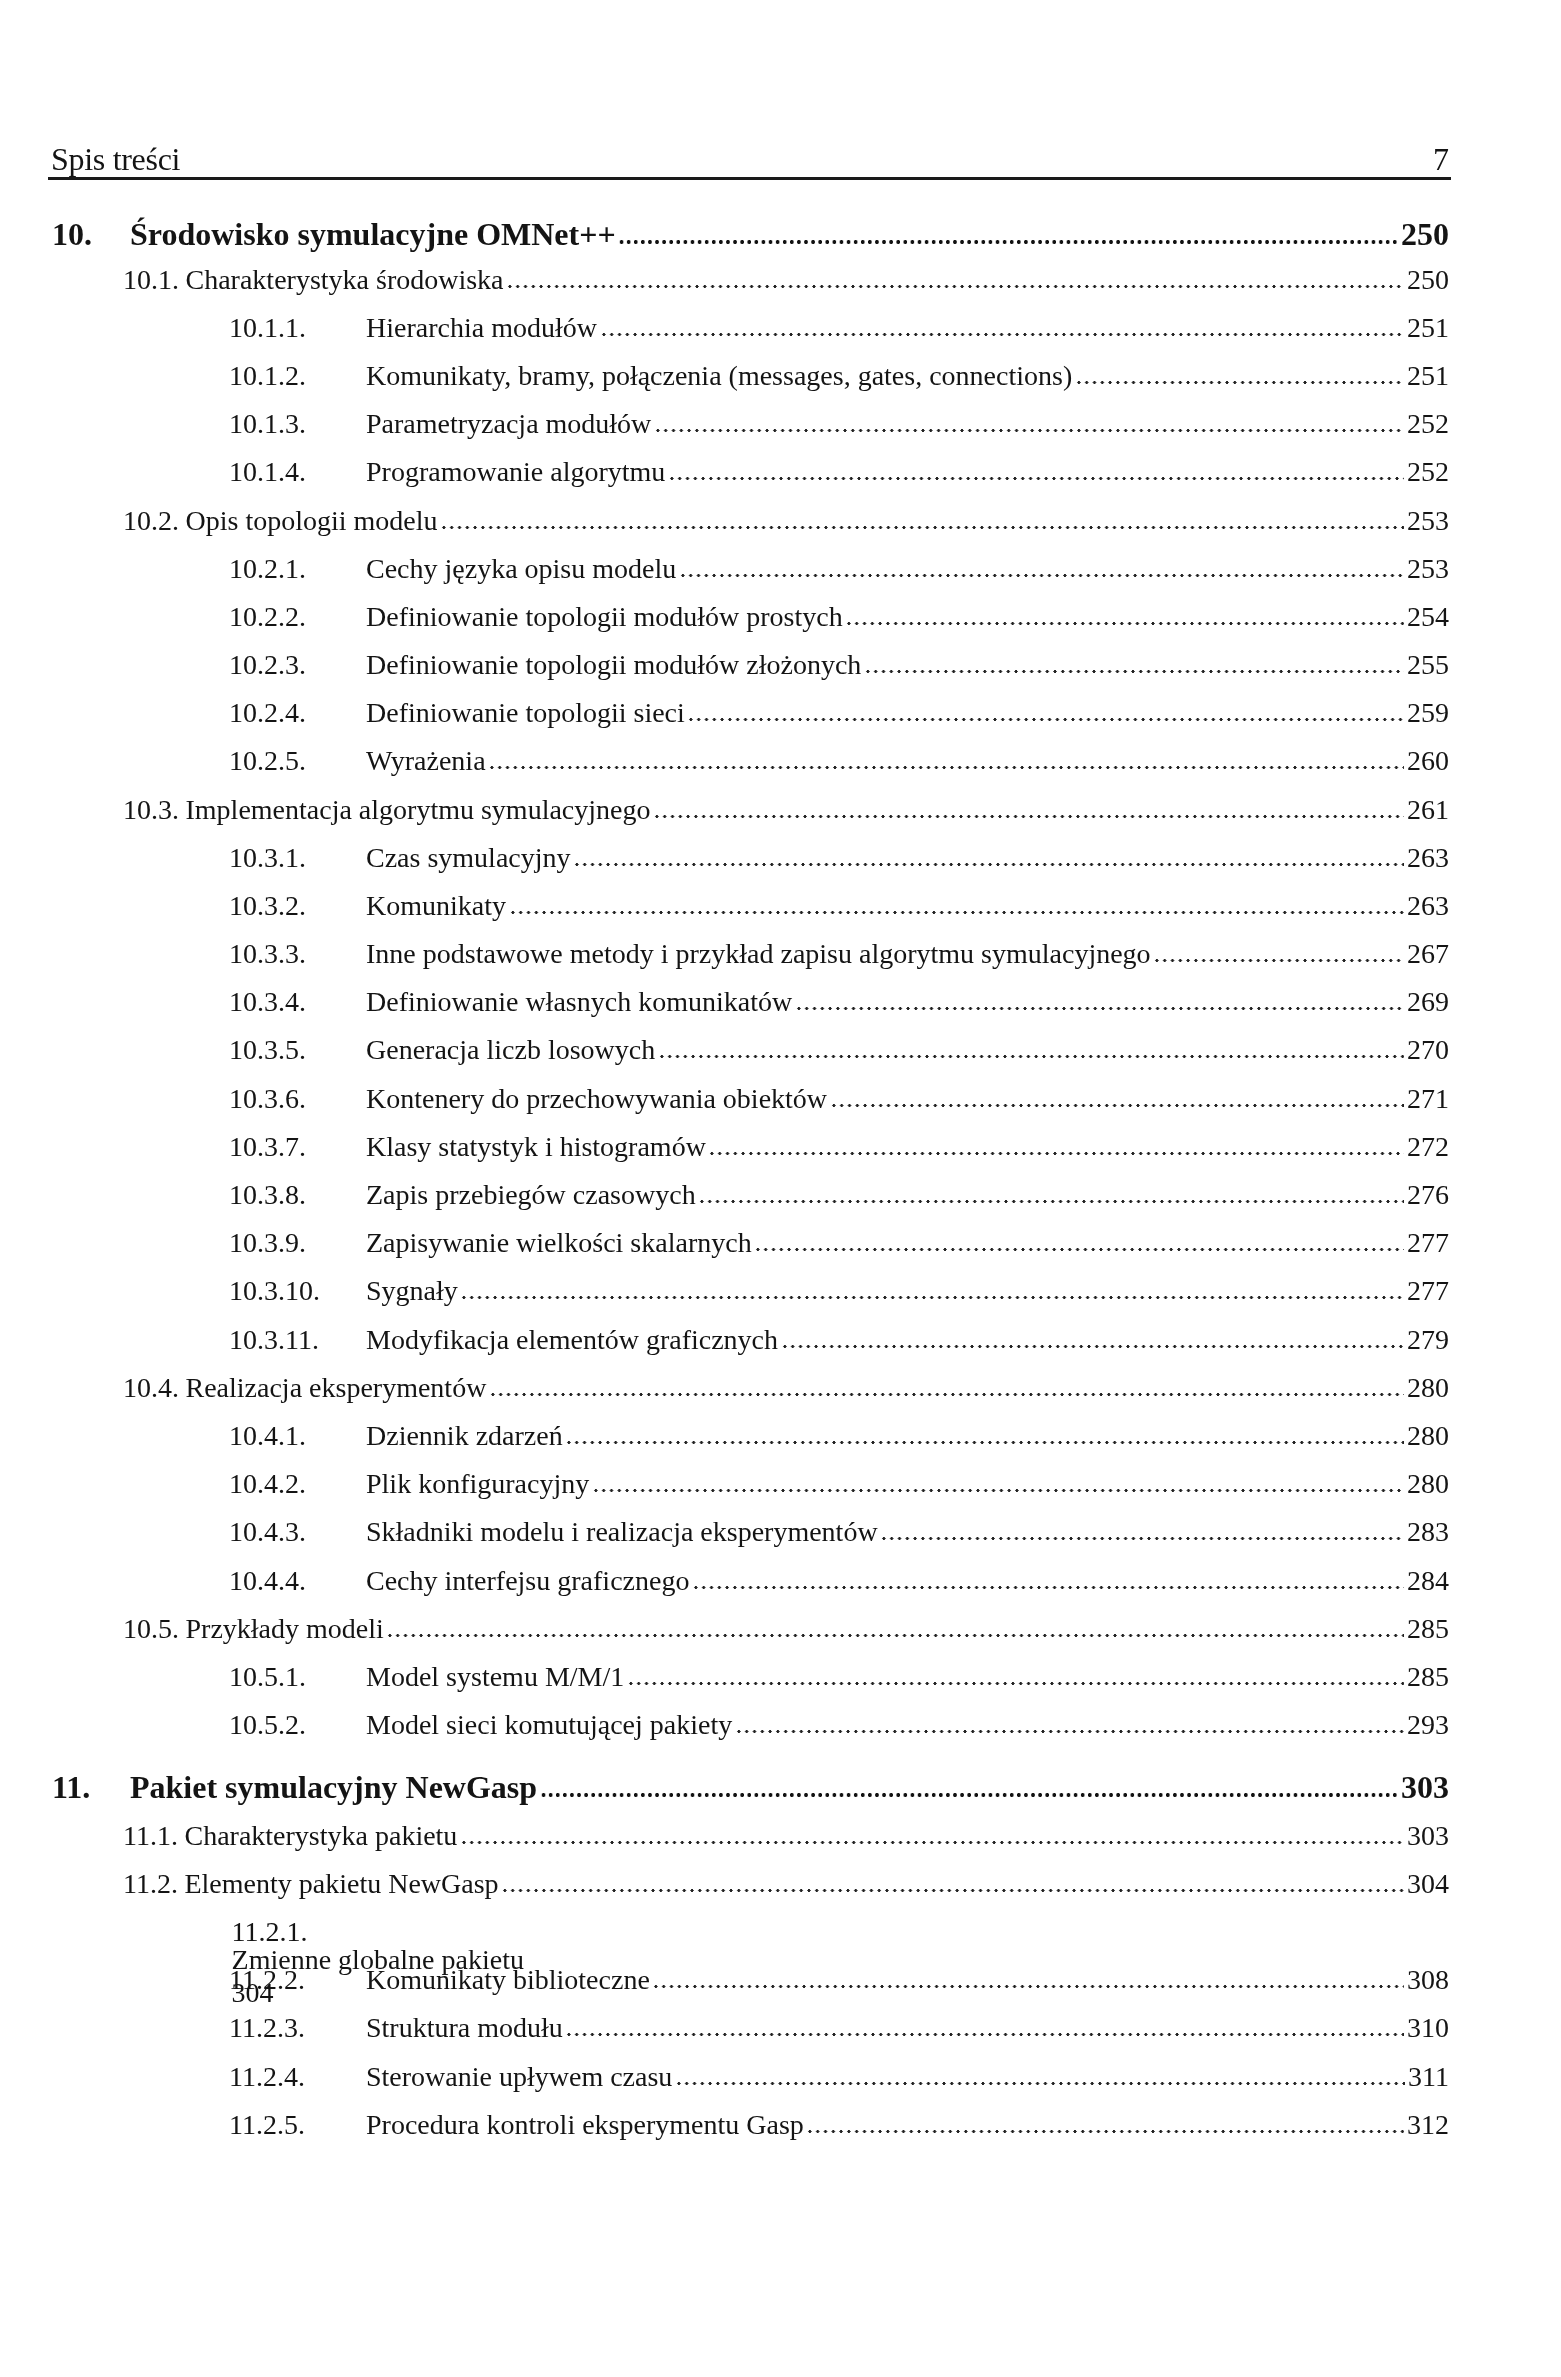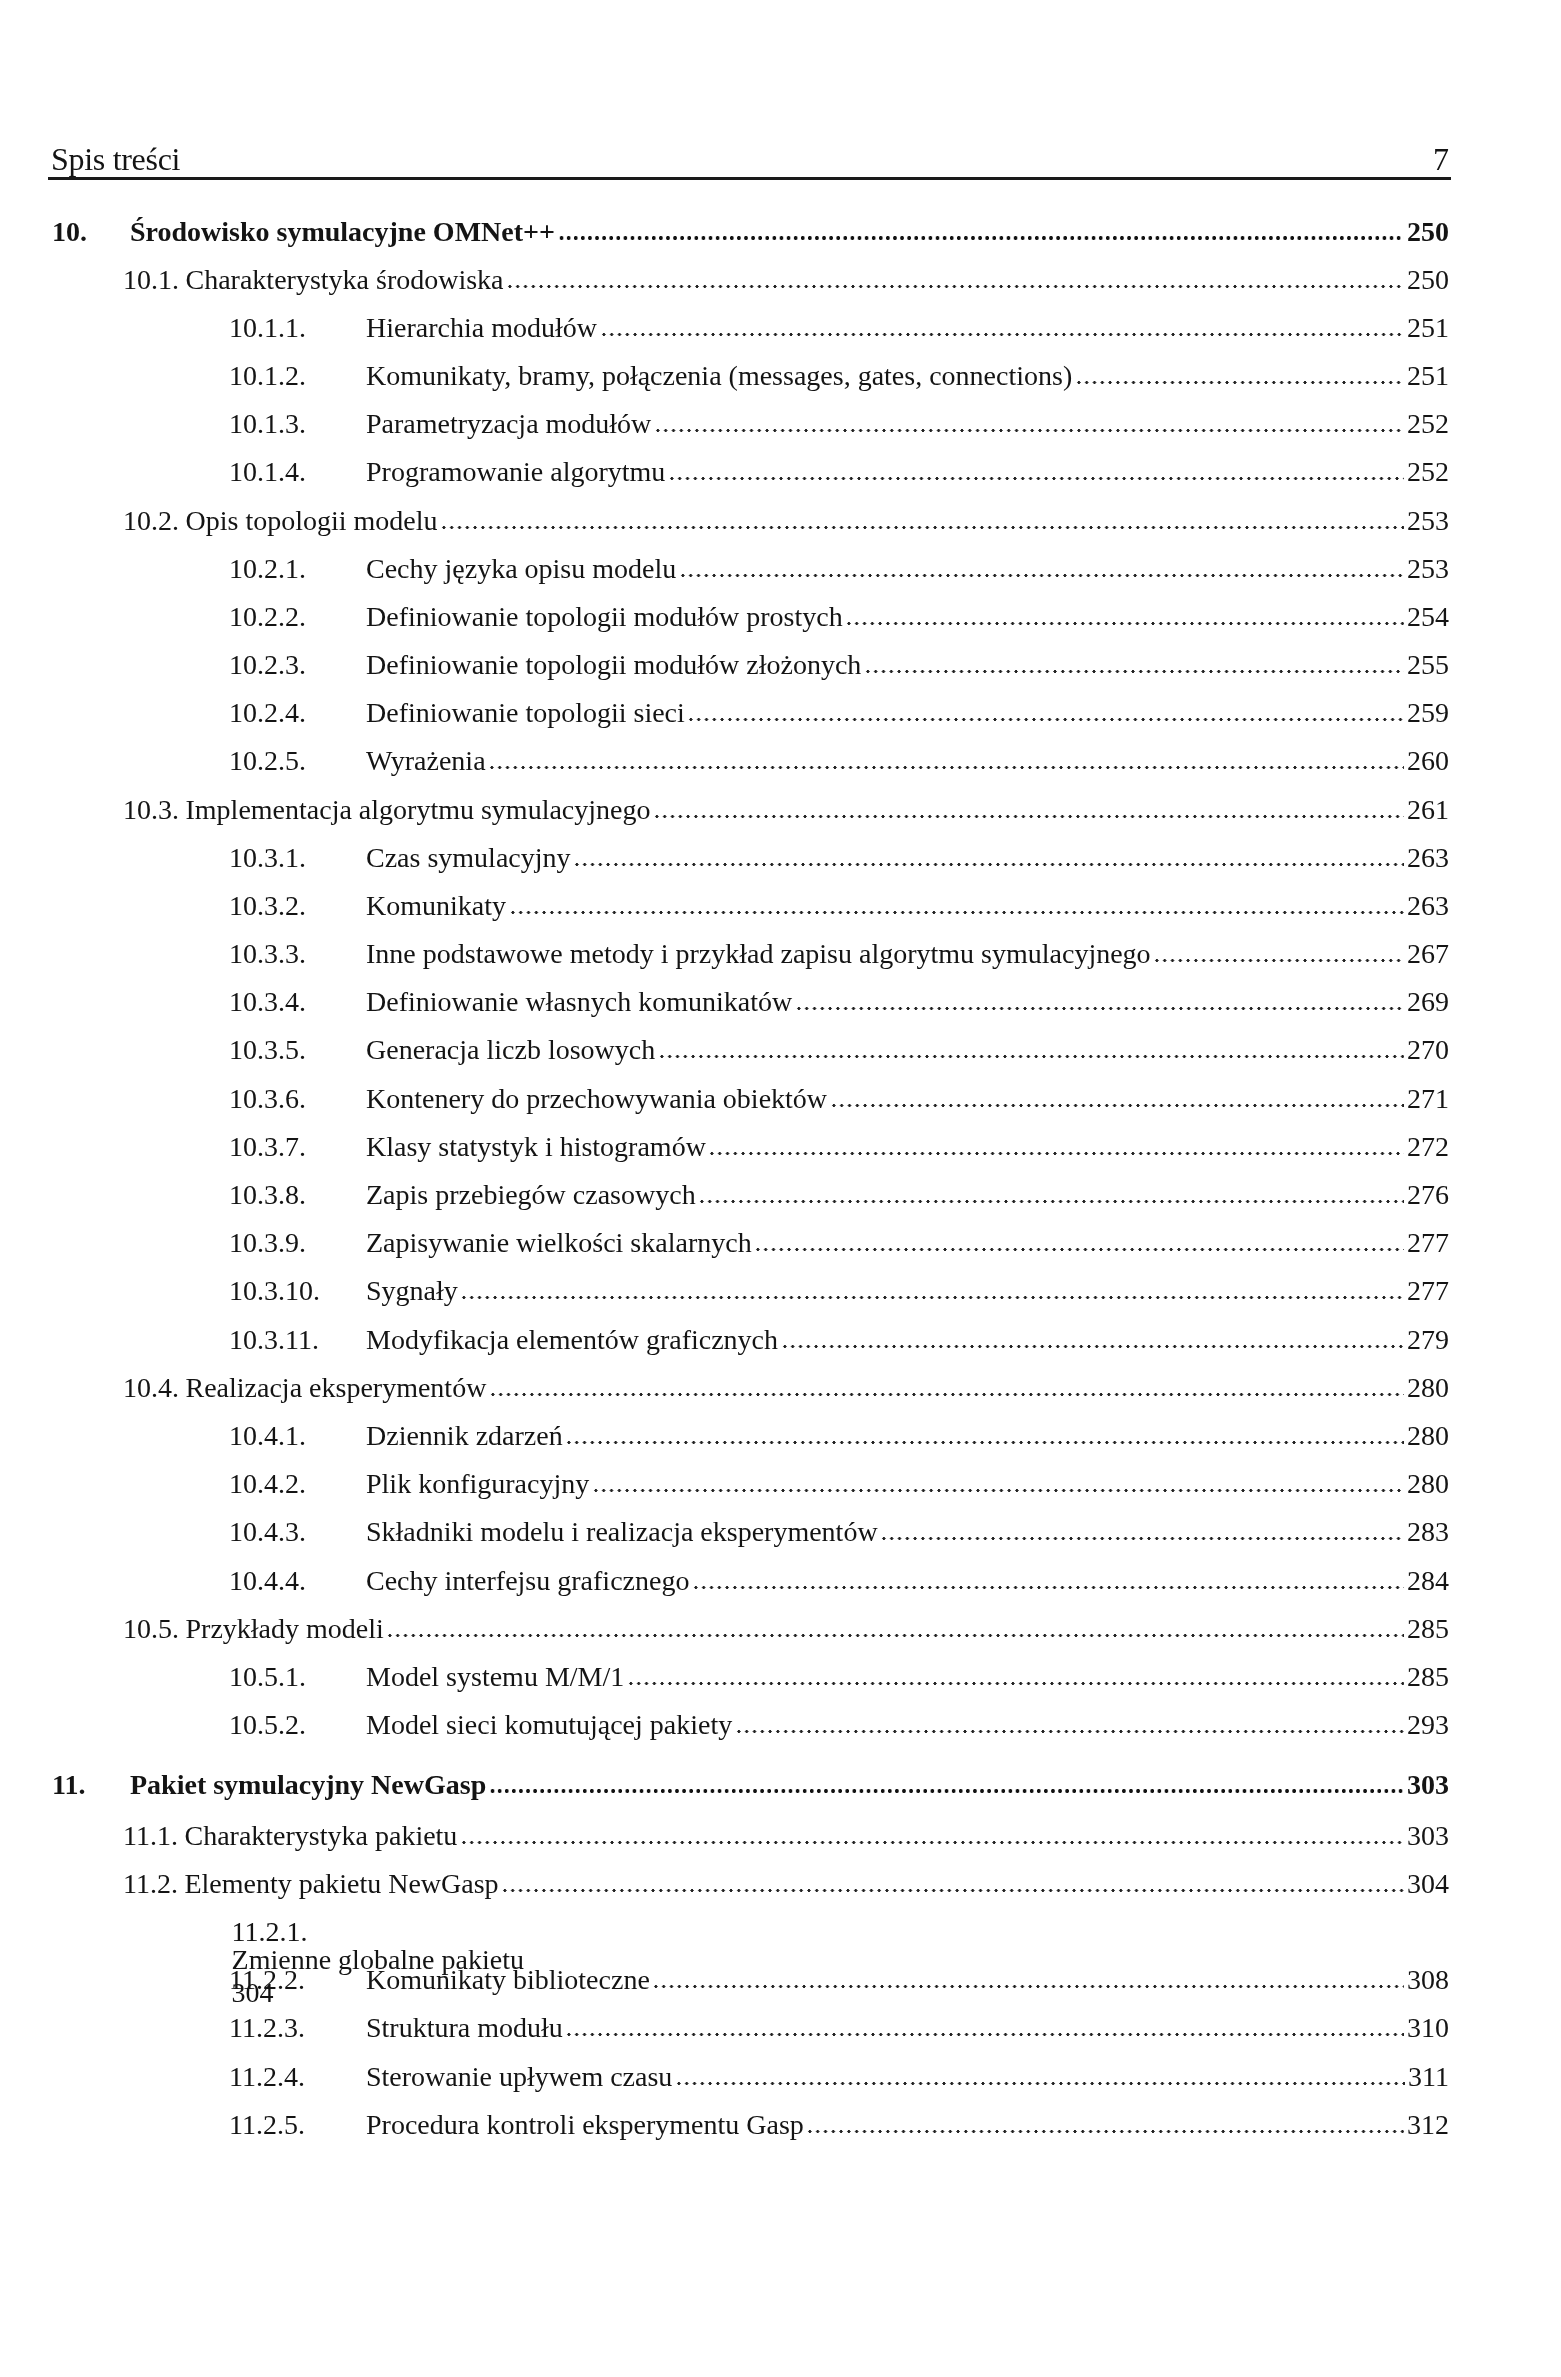--- a/index.html
+++ b/index.html
@@ -53,21 +53,21 @@
       position: absolute;
       display: flex;
       align-items: baseline;
       font-size: 28px;
       line-height: 1;
       right: 112px;
       white-space: nowrap;
     }
     .toc-row.level-1 {
       font-weight: bold;
-      font-size: 28px;
+      font-size: 32px;
     }
     .toc-num {
       flex: 0 0 auto;
     }
     .level-1 .toc-num { width: 78px; }
     .level-2 .toc-num { width: auto; padding-right: 6.5px; }
     .level-3 .toc-num { width: 137px; }
     .toc-title {
       flex: 0 0 auto;
     }

